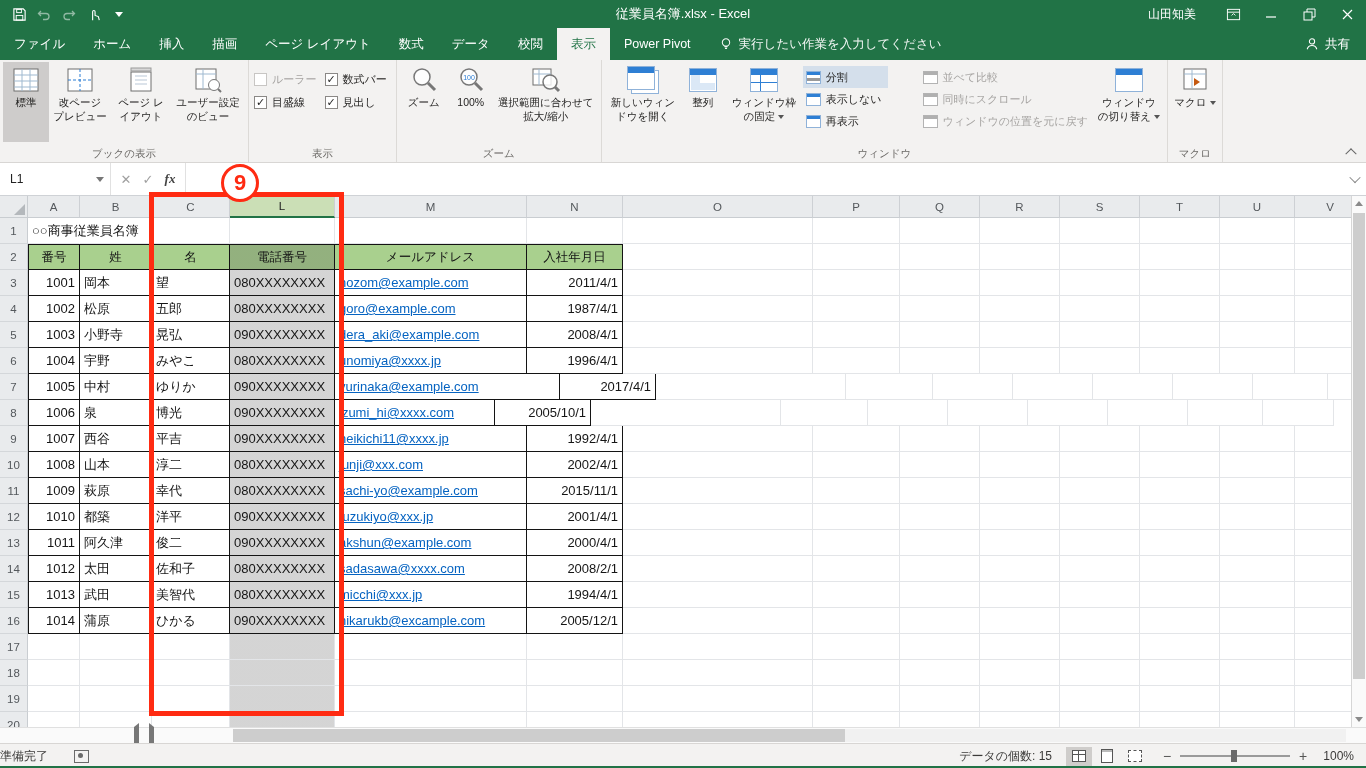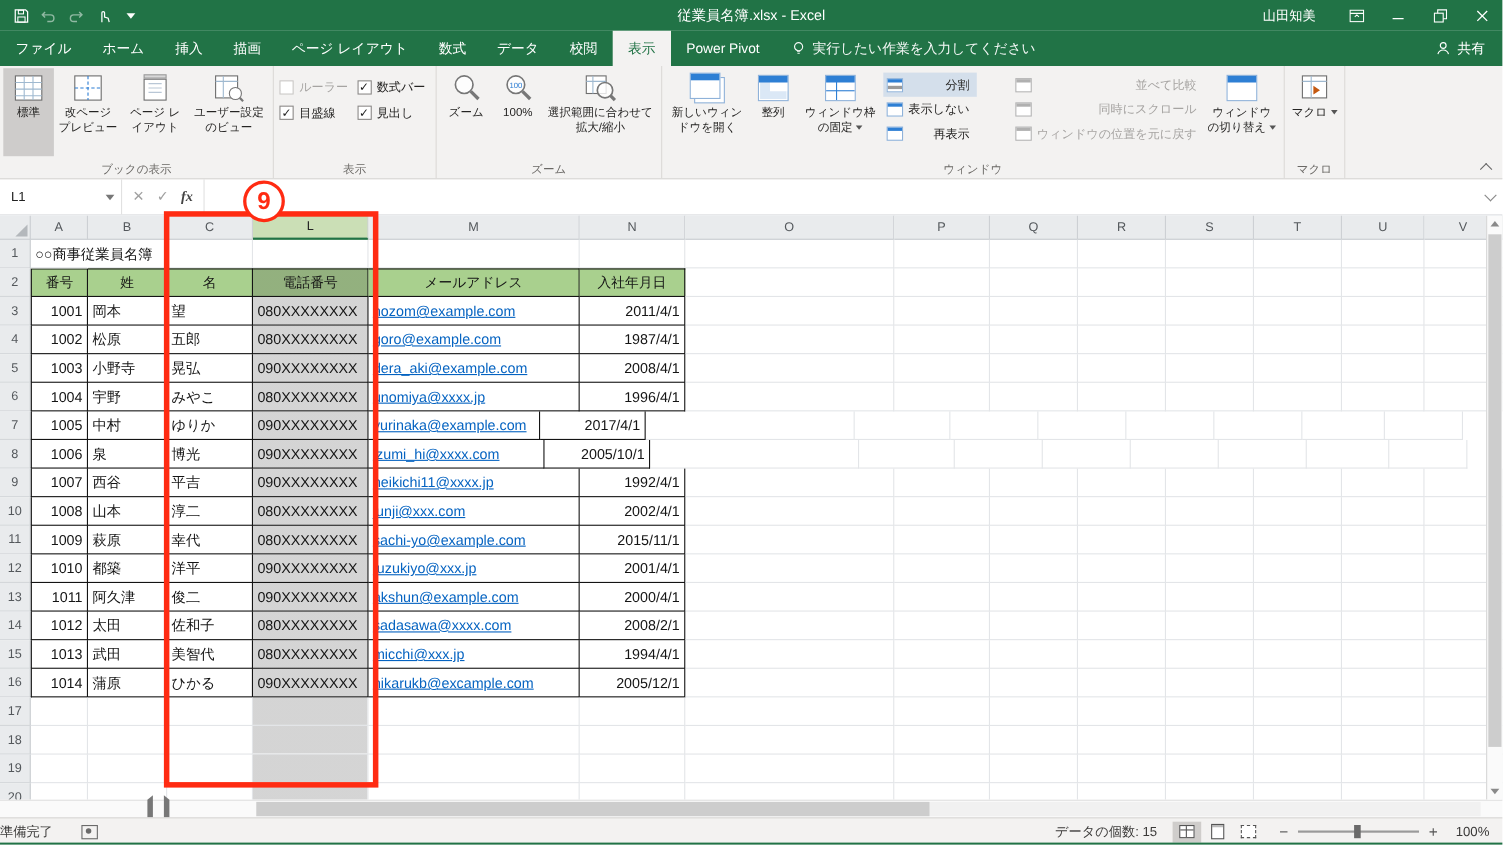--- a/index.html
+++ b/index.html
@@ -32,21 +32,21 @@
   .bigbtn .ic{width:32px;height:30px;display:flex;align-items:center;justify-content:center;margin-bottom:1px;}
   .bigbtn .lbl{font-size:10.5px;line-height:1.3;text-align:center;color:#252423;}
   .bigbtn.active{background:#cecccb;}
   .cbcol{display:flex;flex-direction:column;padding-top:6px;}
   .cbitem{display:flex;align-items:center;gap:5px;height:23px;font-size:11px;color:#252423;padding:0 6px 0 2px;}
   .cbitem.dis{color:#a6a4a2;}
   .cb{width:13px;height:13px;box-sizing:border-box;border:1px solid #8a8886;background:#fff;
       display:inline-flex;align-items:center;justify-content:center;font-size:11px;color:#1f1f1f;}
   .cbitem.dis .cb{border-color:#c8c6c4;}
   .smallcol{display:flex;flex-direction:column;padding-top:4px;}
-  .smallbtn{display:flex;align-items:center;gap:5px;height:22px;font-size:11px;color:#252423;padding:0 6px 0 3px;white-space:nowrap;justify-content:space-between;}
+  .smallbtn{display:flex;align-items:center;gap:5px;height:22px;font-size:11px;color:#252423;padding:0 6px 0 3px;white-space:nowrap;}
   .smallbtn.hl{background:#d4dfeb;}
   .smallbtn.dis{color:#a6a4a2;margin-left:32px;}
   .caret{display:inline-block;width:0;height:0;border-left:3px solid transparent;border-right:3px solid transparent;border-top:4px solid #555;margin-left:3px;vertical-align:1px;}
   .collapse-chev{position:absolute;right:10px;bottom:6px;width:9px;height:9px;}
   .collapse-chev i{display:block;width:7px;height:7px;border-left:1.6px solid #666;border-top:1.6px solid #666;transform:rotate(45deg) translate(2px,2px);}
 
   
   .wic{width:28px;height:24px;border:1px solid #8fb2d9;background:#fff;position:relative;box-sizing:border-box;}
   .wic::before{content:"";position:absolute;left:0;right:0;top:0;height:6px;background:#2e7fd4;}
   .wic.sm{width:15px;height:13px;}
@@ -563,21 +563,21 @@
           <div class="cell" style="width: 80px;"></div>
           <div class="cell" style="width: 75px;"></div>
           <div class="cell" style="width: 71px;"></div>
         </div>
         <div class="grow">
           <div class="rh" style="width: 28px;">7</div>
           <div class="cell tbl tbl-left num" style="width: 52px;">1005</div>
           <div class="cell tbl" style="width: 72px;">中村</div>
           <div class="cell tbl" style="width: 78px;">ゆりか</div>
           <div class="cell tbl selc" style="width: 105px;">090XXXXXXXX</div>
-          <div class="cell tbl" style="width: 156px;">
+          <div class="cell tbl" style="width: 225px;">
             <span class="mail">yurinaka@example.com</span>
           </div>
           <div class="cell tbl num" style="width: 96px;">2017/4/1</div>
           <div class="cell" style="width: 190px;"></div>
           <div class="cell" style="width: 87px;"></div>
           <div class="cell" style="width: 80px;"></div>
           <div class="cell" style="width: 80px;"></div>
           <div class="cell" style="width: 80px;"></div>
           <div class="cell" style="width: 80px;"></div>
           <div class="cell" style="width: 75px;"></div>

